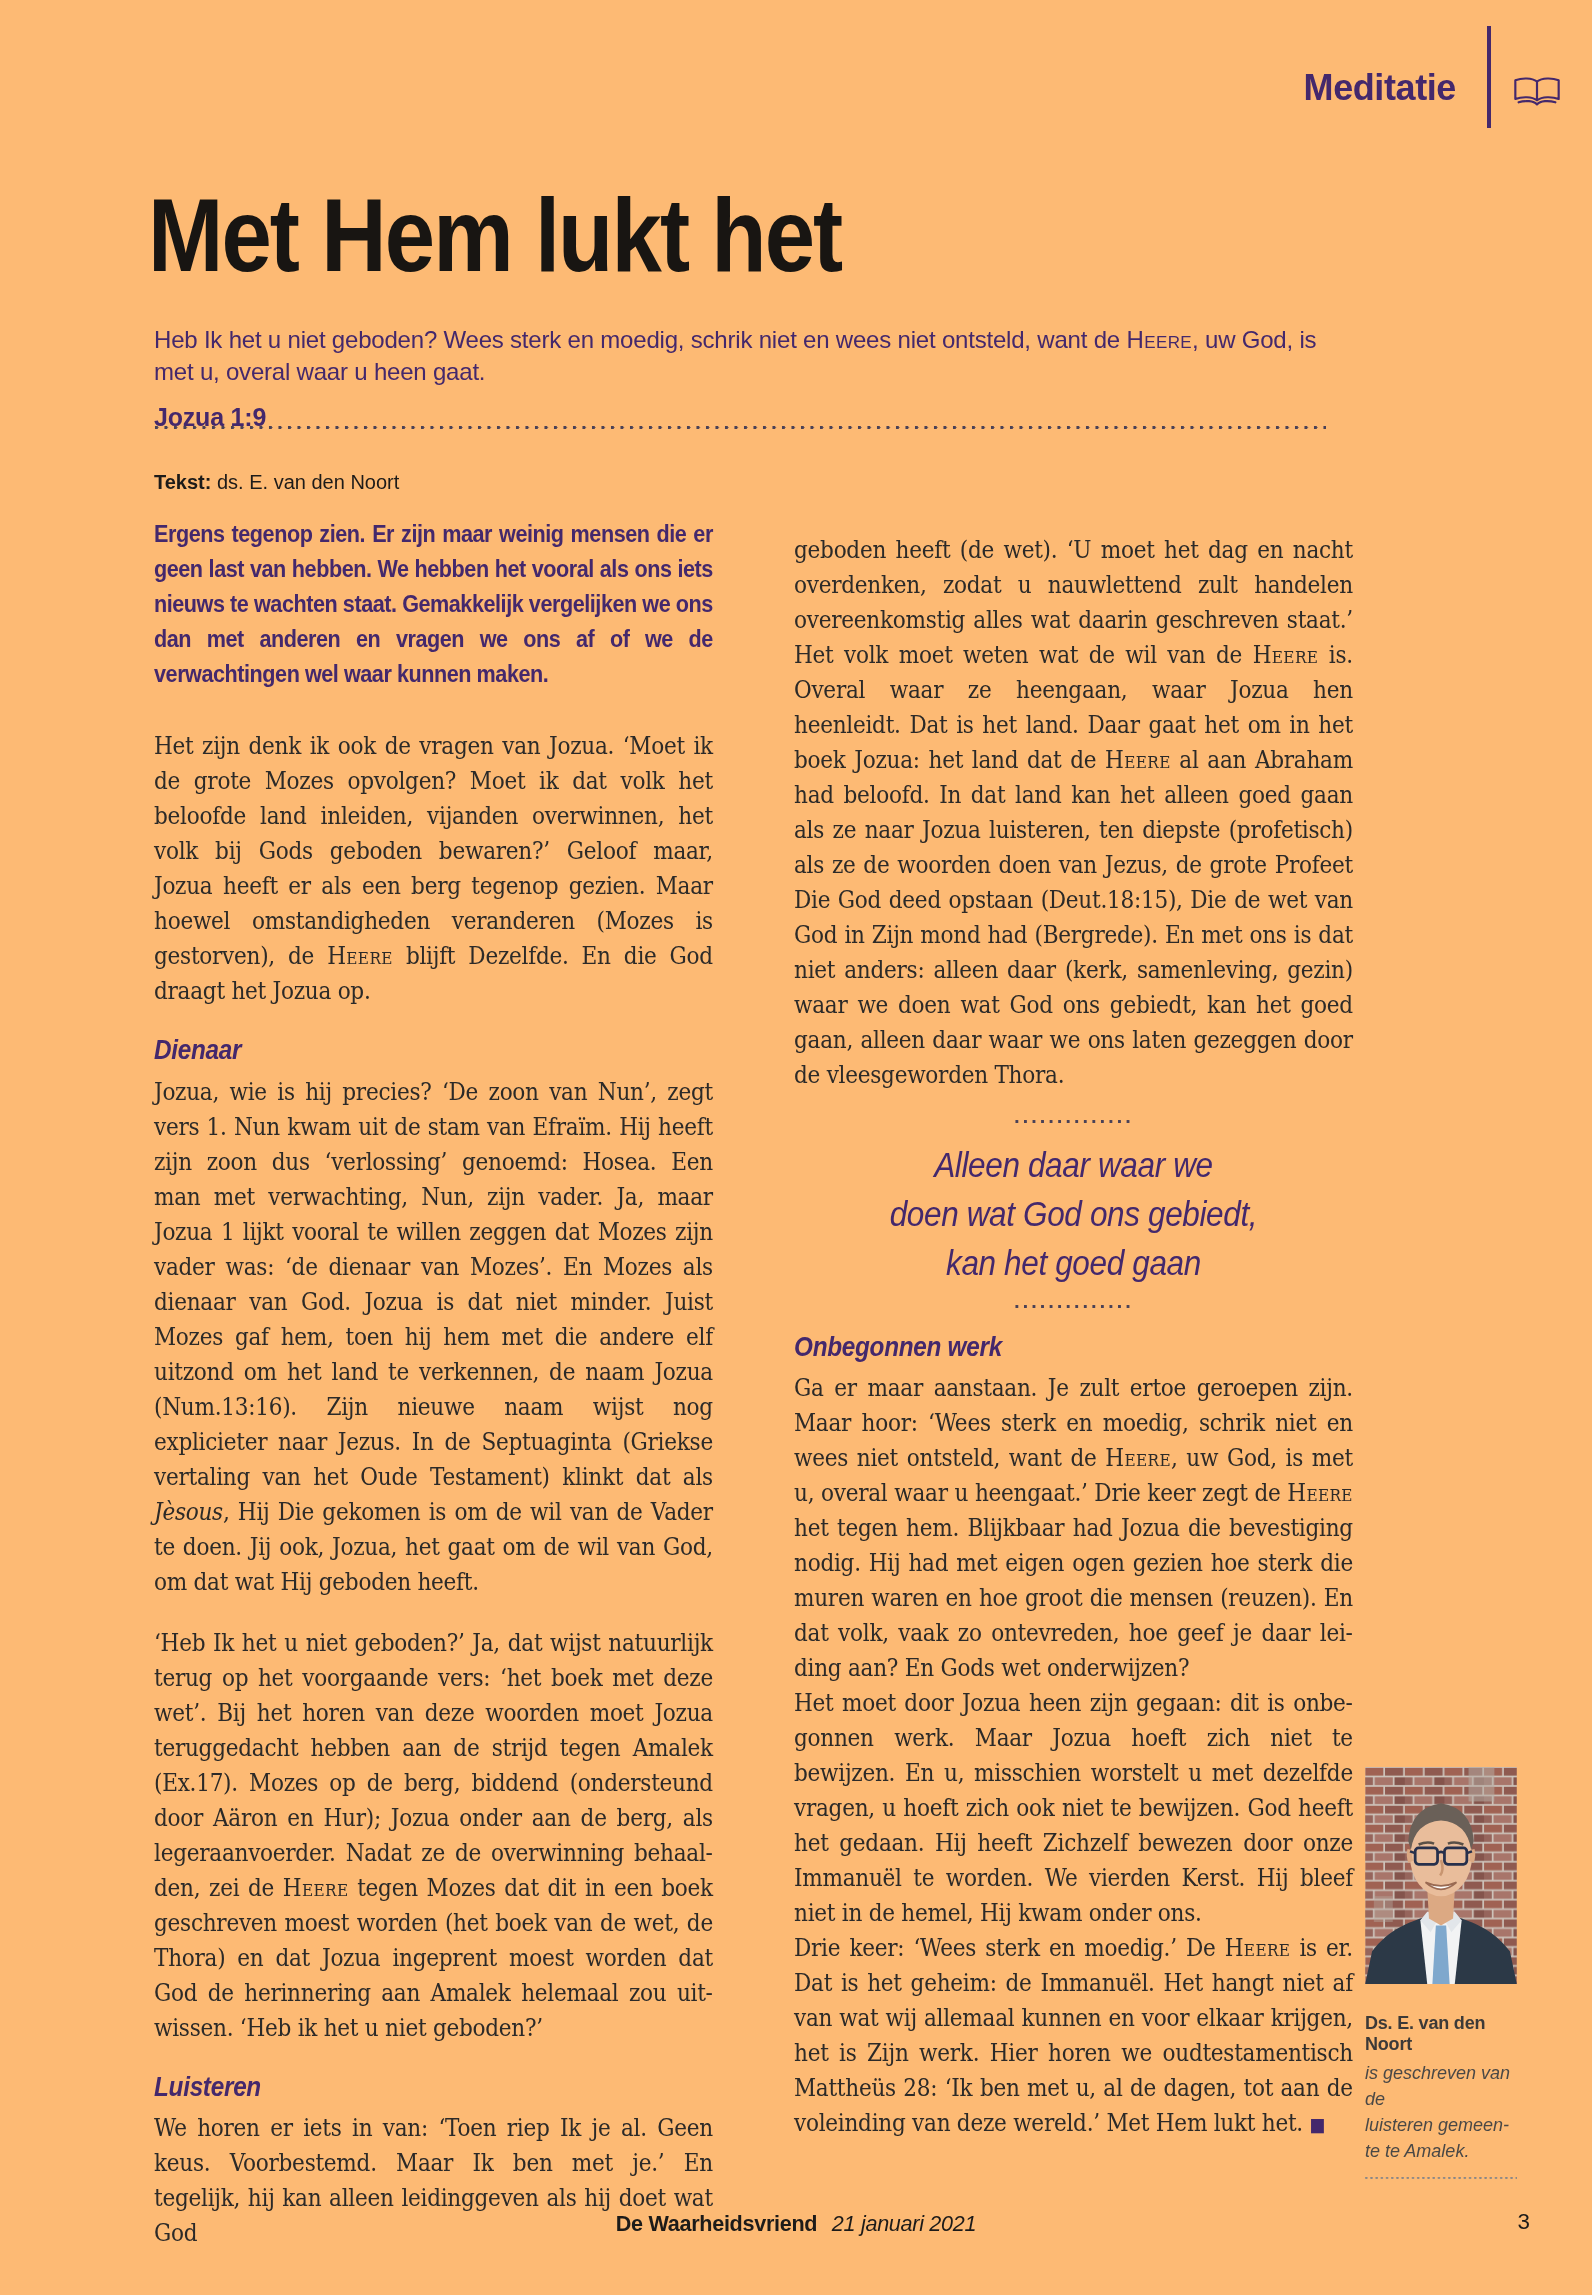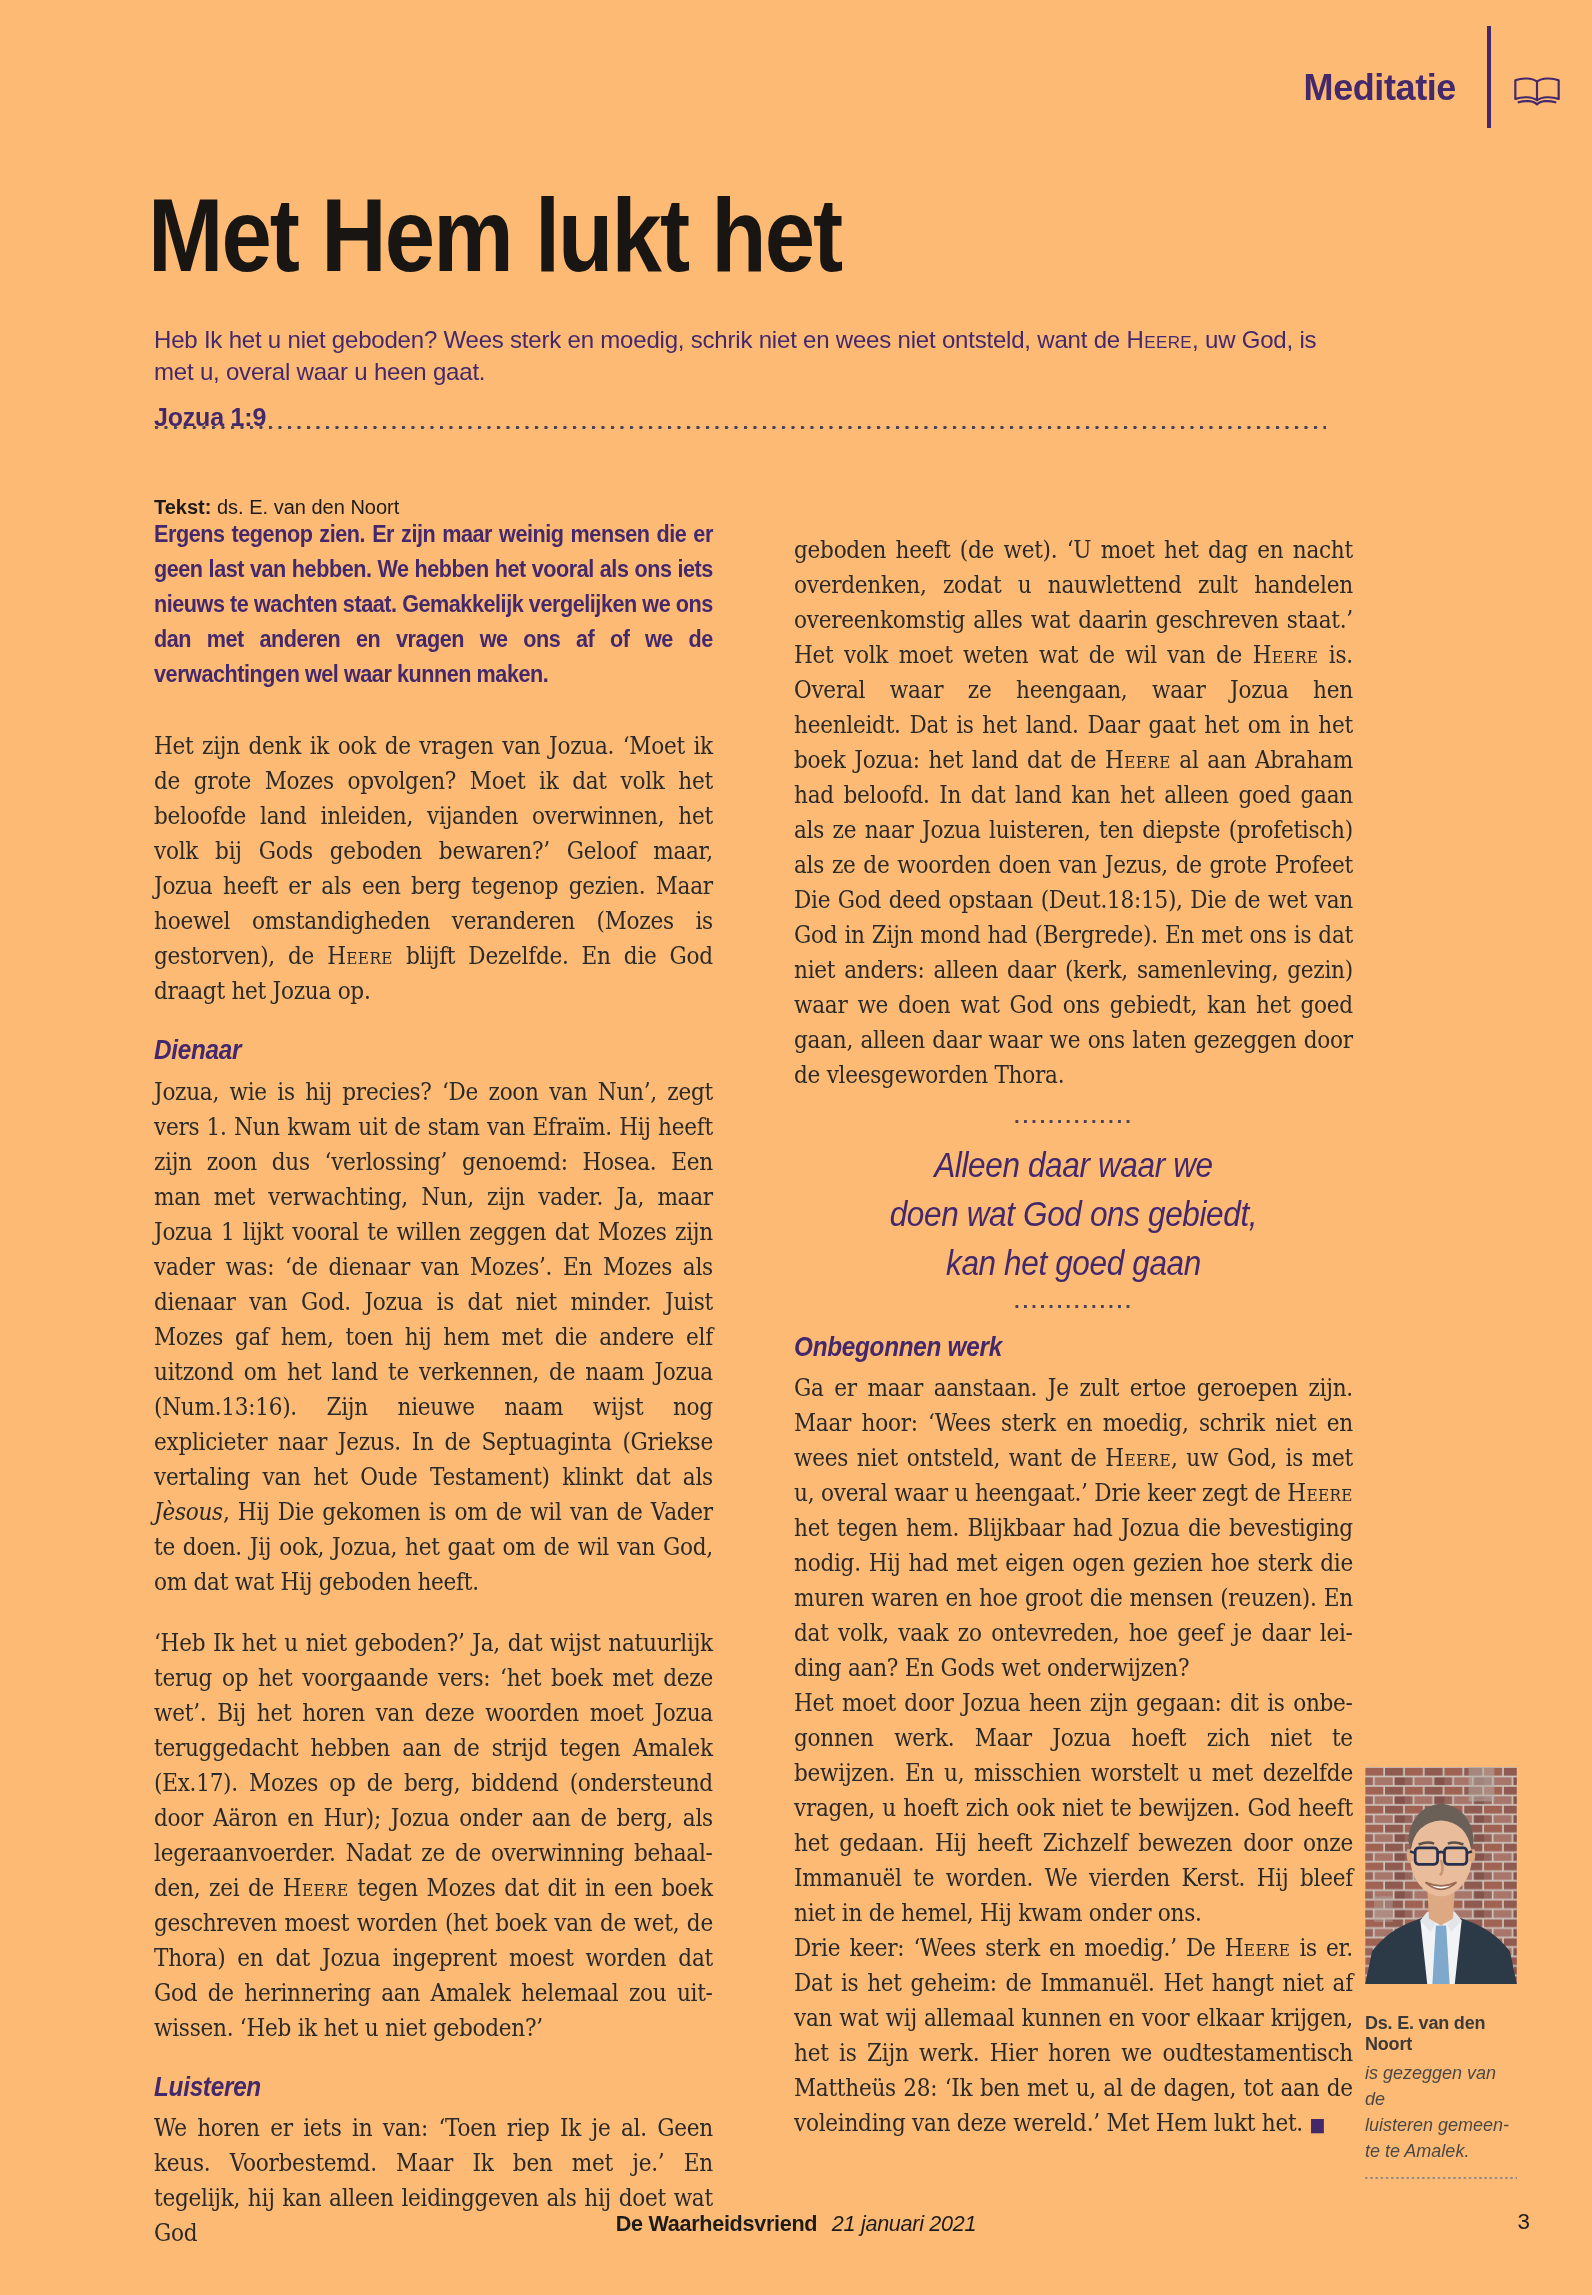--- a/index.html
+++ b/index.html
@@ -15,21 +15,21 @@
   
   .title{position:absolute;left:148px;top:183px;font-size:104px;font-weight:800;
          color:#181512;letter-spacing:-2.2px;white-space:nowrap;line-height:1;
          transform:scaleX(0.87);transform-origin:left top;}
   .lead{position:absolute;left:154px;top:324px;width:1182px;font-size:24px;line-height:32px;
         color:#44286c;letter-spacing:-0.2px;}
   .lead-ref{font-weight:bold;margin-top:13px;font-size:25px;}
   .rule-dotted{position:absolute;left:154px;top:425px;width:1172px;height:5.2px;
         background-image:radial-gradient(circle at 2.6px 2.6px,#4a4156 1.6px,transparent 1.8px);
         background-size:9.5px 5.2px;background-repeat:repeat-x;}
-  .byline{position:absolute;left:154px;top:496px;font-size:20px;color:#1d1b19;}
+  .byline{position:absolute;left:154px;top:471px;font-size:20px;color:#1d1b19;}
   .byline b{font-weight:bold;}
 
   
   .col{position:absolute;top:516px;width:559px;}
   .col1{left:154px;}
   .col2{left:794px;padding-top:17.3px;}
   .condense{width:621px;transform:scaleX(0.9);transform-origin:left top;}
 
   .intro{font-size:24px;line-height:35px;font-weight:bold;color:#44286c;
          letter-spacing:-0.5px;text-align:justify;margin:0 0 38px 0;}
@@ -149,21 +149,21 @@
 
       <rect x="58" y="94" width="26" height="19" rx="4" fill="none" stroke="#27304c" stroke-width="3.2"></rect>
       <rect x="92" y="94" width="26" height="19" rx="4" fill="none" stroke="#27304c" stroke-width="3.2"></rect>
       <path d="M84 100 Q88 97 92 100 M58 100 L52 98 M118 100 L124 98" stroke="#27304c" stroke-width="3" fill="none"></path>
 
       <path d="M88 108 Q92 120 87 126" stroke="#c89570" stroke-width="3" fill="none"></path>
       <path d="M70 134 Q88 150 106 134 Q88 142 70 134 Z" fill="#ffffff" stroke="#9a6a52" stroke-width="2"></path>
     </svg>
     <div class="author-name">Ds. E. van den Noort</div>
     <div class="author-bio">
-      <div>is gezeggen van de</div>
+      <div>is geschreven van de</div>
       <div>luisteren gemeen-</div>
       <div>te te Amalek.</div>
     </div>
     <div class="author-rule"></div>
   </div>
 
   <div class="footer">
     <span class="mag">De Waarheidsvriend</span>
     <span class="date">21 januari 2021</span>
   </div>

